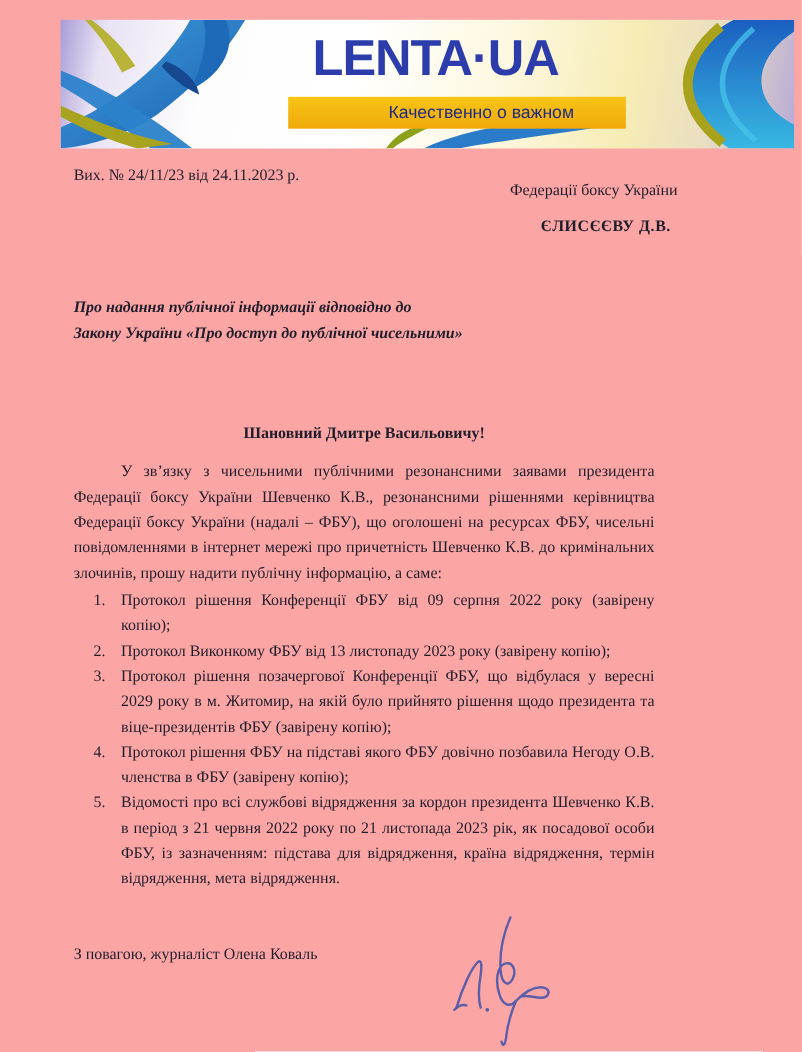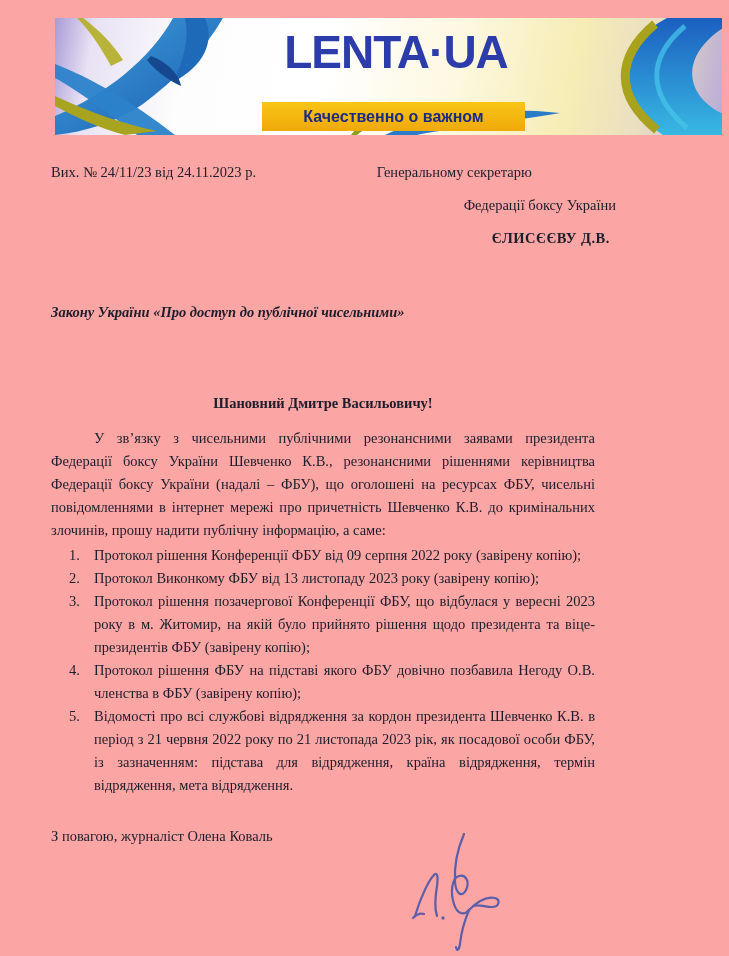--- a/index.html
+++ b/index.html
@@ -21,50 +21,50 @@
   }
   .banner svg{position:absolute;left:0;top:0;width:100%;height:100%;}
   .logo-text{
     position:absolute;left:196px;top:8px;width:290px;height:52px;
     display:flex;align-items:center;justify-content:center;
     font-family:"Liberation Sans", sans-serif;
     font-weight:bold;font-size:46px;letter-spacing:-1px;
     color:#2c3cab;
   }
   .tagline-bar{
-    position:absolute;left:207px;top:84px;width:263px;height:29px;
+    position:absolute;left:207px;top:70px;width:263px;height:29px;
     background:linear-gradient(#f9c515,#efa90a);
     display:flex;align-items:center;justify-content:center;
     font-family:"Liberation Sans", sans-serif;
-    font-weight:bold;font-size:16px;color:#1b2a86;
+    font-weight:normal;font-size:16px;color:#1b2a86;padding-left:44px;
   }
   
   .content{
-    position:absolute;left:0;top:12px;width:661px;
-    padding:150px 66px 0 51px;box-sizing:border-box;
+    position:absolute;left:0;top:0;width:661px;
+    padding:150px 66px 0 67px;box-sizing:border-box;
     font-size:14.5px;line-height:23px;
   }
   .meta-row{display:flex;justify-content:space-between;align-items:flex-start;}
   .ref-line{line-height:20px;}
   .addressee{line-height:20px;position:relative;right:-21px;}
   .addressee .a1{margin-left:0;}
   .addressee .a2{margin-left:87px;margin-top:13px;}
   .addressee .a3{margin-left:115px;margin-top:13px;font-weight:bold;letter-spacing:0.5px;}
   .subject{margin-top:53px;font-weight:bold;font-style:italic;}
   .salutation{margin-top:68px;text-align:center;font-weight:bold;}
   .paragraph{margin-top:12px;text-align:justify;text-indent:43px;}
   ol.request-list{margin:0;margin-top:2px;padding:0;list-style:none;counter-reset:item;}
   ol.request-list li{
     counter-increment:item;position:relative;padding-left:43px;text-align:justify;
   }
   ol.request-list li::before{
     content:counter(item) ".";position:absolute;left:18px;
   }
   .response{margin-top:28px;text-align:justify;text-align-last:justify;}
-  .closing{margin-top:28px;}
+  .closing{margin-top:46px;}
   .signature{position:absolute;left:405px;top:830px;width:104px;height:124px;}
 </style>
 </head>
 <body>
 
 <div class="page">
 
   <div class="banner">
     <svg viewBox="0 0 667 117" preserveAspectRatio="none">
       <defs>
@@ -97,38 +97,38 @@
     <div class="tagline-bar">
       <span>Качественно о важном</span>
     </div>
   </div>
 
   <div class="content">
 
     <div class="meta-row">
       <div class="ref-line">Вих. № 24/11/23 від 24.11.2023 р.</div>
       <div class="addressee">
-        <div class="a1">Генеральному секретарю</div>
         <div class="a2">Федерації боксу України</div>
         <div class="a3">ЄЛИСЄЄВУ Д.В.</div>
       </div>
     </div>
 
     <div class="subject">
+      <div>Про надання публічної інформації відповідно до</div>
       <div>Закону України «Про доступ до публічної чисельними»</div>
     </div>
 
     <div class="salutation">Шановний Дмитре Васильовичу!</div>
 
     <div class="paragraph">У зв’язку з чисельними публічними резонансними заявами президента Федерації боксу України Шевченко К.В., резонансними рішеннями керівництва Федерації боксу України (надалі – ФБУ), що оголошені на ресурсах ФБУ, чисельні повідомленнями в інтернет мережі про причетність Шевченко К.В. до кримінальних злочинів, прошу надити публічну інформацію, а саме:</div>
 
     <ol class="request-list">
       <li>Протокол рішення Конференції ФБУ від 09 серпня 2022 року (завірену копію);</li>
       <li>Протокол Виконкому ФБУ від 13 листопаду 2023 року (завірену копію);</li>
-      <li>Протокол рішення позачергової Конференції ФБУ, що відбулася у вересні 2023 року в м. Житомир, на якій було прийнято рішення щодо президента та віце-президентів ФБУ (завірену копію);</li>
+      <li>Протокол рішення позачергової Конференції ФБУ, що відбулася у вересні 2029 року в м. Житомир, на якій було прийнято рішення щодо президента та віце-президентів ФБУ (завірену копію);</li>
       <li>Протокол рішення ФБУ на підставі якого ФБУ довічно позбавила Негоду О.В. членства в ФБУ (завірену копію);</li>
       <li>Відомості про всі службові відрядження за кордон президента Шевченко К.В. в період з 21 червня 2022 року по 21 листопада 2023 рік, як посадової особи ФБУ, із зазначенням: підстава для відрядження, країна відрядження, термін відрядження, мета відрядження.</li>
     </ol>
 
 
     <div class="closing">З повагою, журналіст Олена Коваль</div>
   </div>
 
   <svg class="signature" viewBox="0 0 100 124">
     <g stroke="#5c5ea9" stroke-width="2.2" fill="none" stroke-linecap="round" stroke-linejoin="round">

